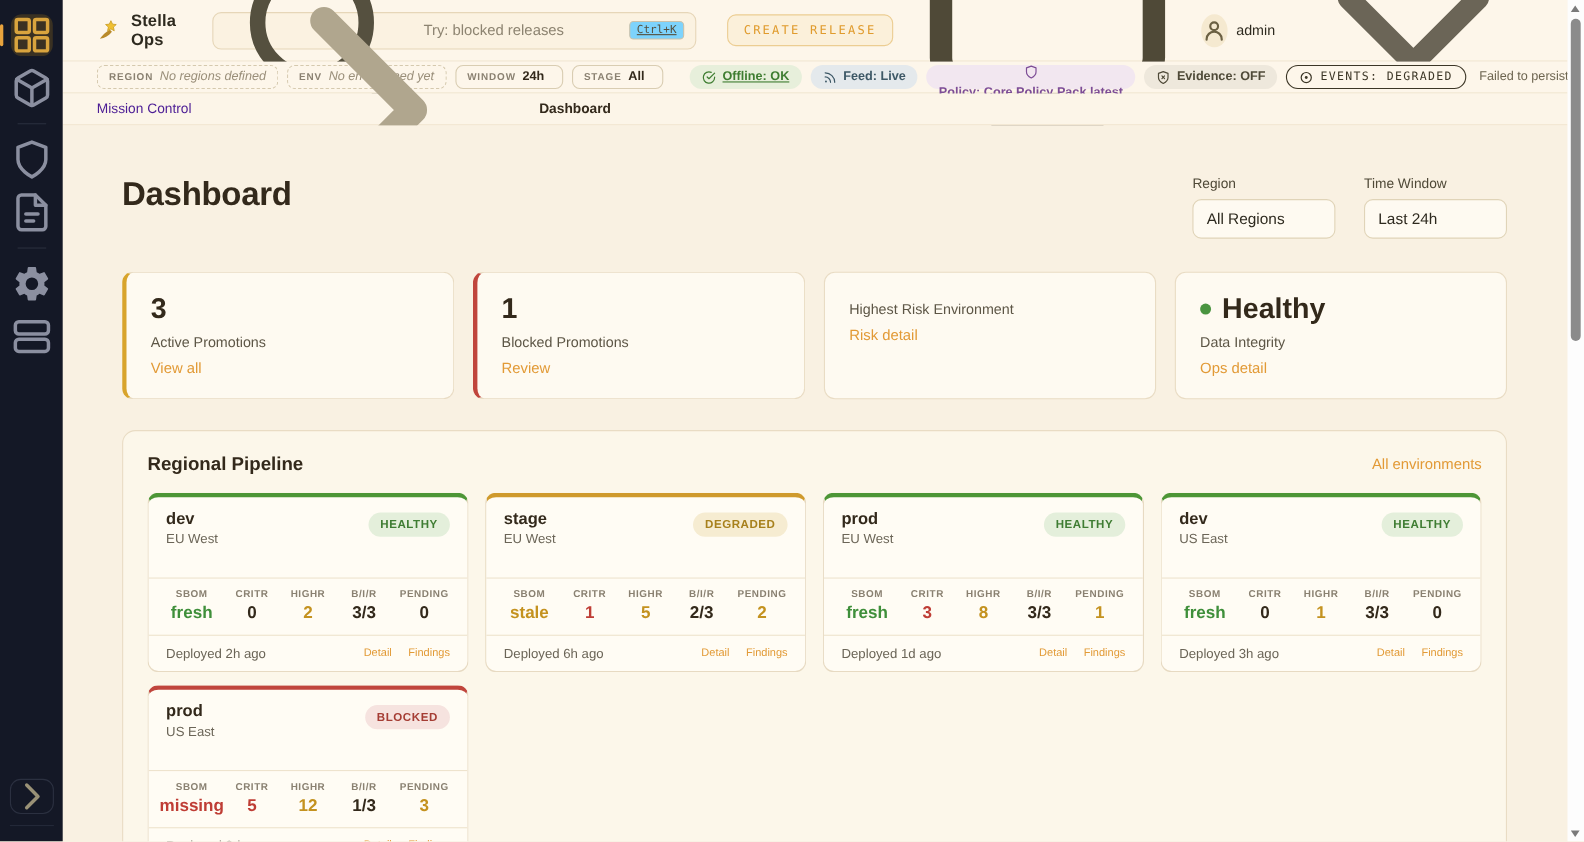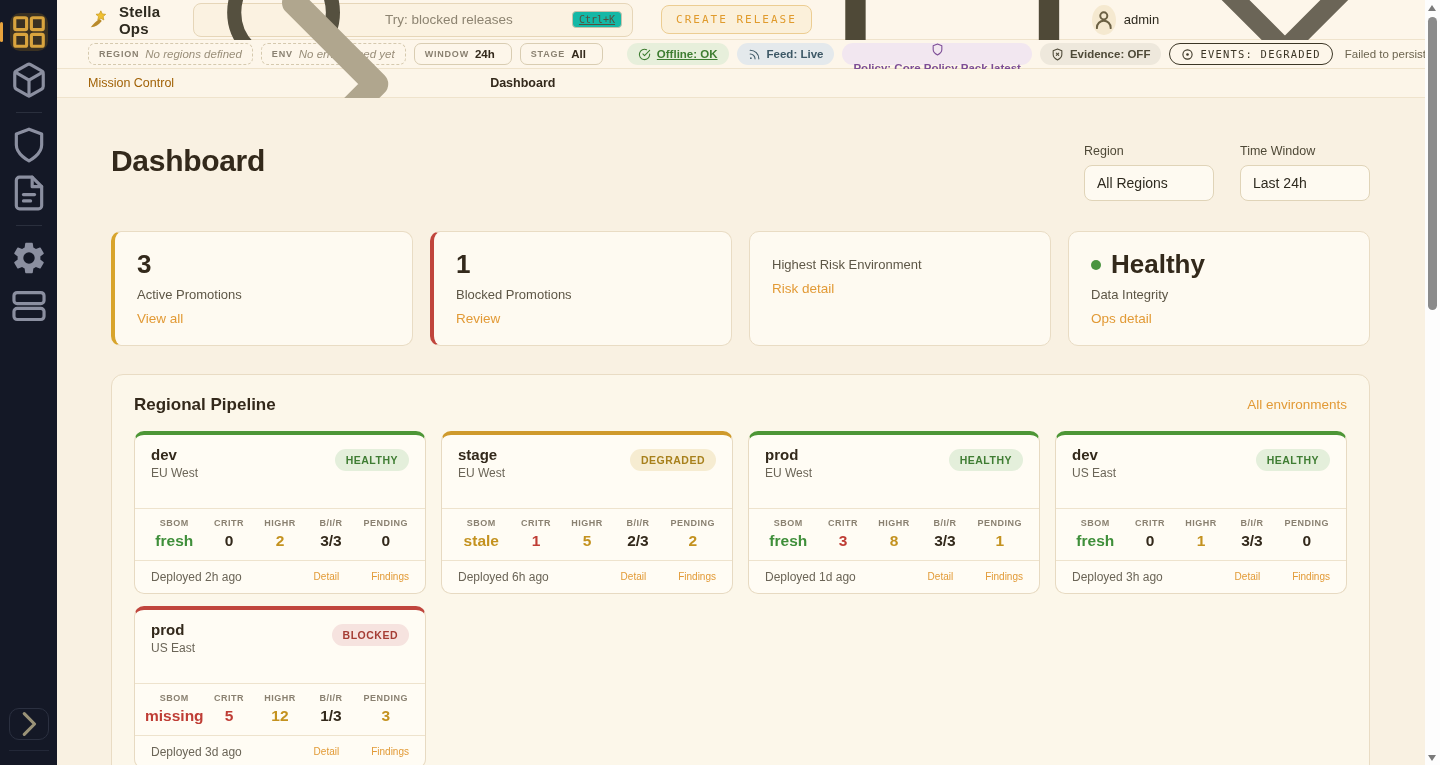--- a/index.html
+++ b/index.html
@@ -15,29 +15,29 @@
   .nav-item.active::before { content:""; position:absolute; left:-10px; top:9px; width:3px; height:20px; background:#e8a33d; border-radius:2px; }
   .side-divider { width:26px; height:1px; background:#2a2f3d; margin:8px 0; }
   .sidebar-spacer { flex:1; }
   .collapse-btn { width:40px; height:32px; border:1px solid #2b3040; background:transparent; border-radius:10px; color:#9a9277; display:flex; align-items:center; justify-content:center; margin-bottom:10px; cursor:pointer; }
   .collapse-btn svg { width:16px; height:16px; }
   .side-bottom-line { width:40px; height:1px; background:#232838; margin-bottom:14px; }
 
   
   .main { flex:1; display:flex; flex-direction:column; min-width:0; }
 
-  .topbar { height:40px; background:#fdf6ea; border-bottom:1px solid #efe3cc; display:flex; align-items:center; padding:0 22px 0 31px; gap:14px; flex-shrink:0; }
+  .topbar { height:56px; background:#fdf6ea; border-bottom:1px solid #efe3cc; display:flex; align-items:center; padding:0 22px 0 31px; gap:14px; flex-shrink:0; }
   .brand { display:flex; align-items:center; gap:9px; }
   .brand-logo { width:22px; height:22px; display:inline-flex; }
   .brand-name { font-size:15px; font-weight:700; color:#2e2a1f; letter-spacing:.2px; }
   .searchbox { width:535px; height:34px; background:#fbf2e1; border:1px solid #e6d6b8; border-radius:8px; display:flex; align-items:center; padding:0 10px 0 12px; gap:10px; margin-left:4px; }
   .searchbox svg { width:16px; height:16px; color:#55503f; flex-shrink:0; }
   .searchbox input { flex:1; border:none; outline:none; background:transparent; font-size:13.5px; color:#55503f; font-family:"Liberation Sans",sans-serif; }
   .searchbox input::placeholder { color:#8d8471; }
-  .kbd { font-family:"DejaVu Sans Mono", monospace; font-size:10px; color:#55503f; border:1px solid #c9c1ab; background:#14b8a6; border-radius:4px; padding:2px 6px;text-decoration:underline; }
+  .kbd { font-family:"DejaVu Sans Mono", monospace; font-size:10px; color:#55503f; border:1px solid #c9c1ab; background:#7dd3fc; border-radius:4px; padding:2px 6px;text-decoration:underline; }
   .topbar-spacer { flex:1; }
   .create-btn { font-family:"DejaVu Sans Mono", monospace; font-size:11px; letter-spacing:2px; color:#e09b2d; background:#fbf0da; border:1px solid #eccd92; border-radius:8px; padding:7px 14px; cursor:pointer; white-space:nowrap; }
   .monitor-btn { background:none; border:none; color:#4f4937; cursor:pointer; display:flex; padding:4px; }
   .monitor-btn svg { width:20px; height:20px; }
   .user-area { display:flex; align-items:center; gap:8px; cursor:pointer; }
   .avatar { width:30px; height:30px; border-radius:50%; background:#f5e9d0; color:#6b6043; display:flex; align-items:center; justify-content:center; }
   .avatar svg { width:16px; height:16px; }
   .user-name { font-size:13px; color:#2e2a1f; }
   .user-caret svg { width:14px; height:14px; color:#6b6557; }
 
@@ -55,21 +55,21 @@
   .pill svg { width:13px; height:13px; }
   .pill--green   { background:#e7efdb; color:#3e7d31;text-decoration:underline; }
   .pill--slate   { background:#e4e9ec; color:#3d5866; }
   .pill--purple  { background:#f2e7f0; color:#7d4d96;flex-direction:column; }
   .pill--neutral { background:#eee8dc; color:#4f4a38; }
   .pill--outline { background:transparent; color:#3c3626; border:1.5px solid #3c3626; font-family:"DejaVu Sans Mono",monospace; font-size:10.5px; letter-spacing:1.2px; font-weight:400; }
   .filter-alert { font-size:11.5px; color:#6d6550; margin-left:4px; white-space:nowrap; }
 
   
   .breadcrumbbar { height:29px; background:#fcf5e8; border-bottom:1px solid #efe3cc; display:flex; align-items:center; padding:0 31px; gap:8px; font-size:12.5px; flex-shrink:0; }
-  .crumb { color:#a16207; cursor:pointer; }
+  .crumb { color:#4c1d95; cursor:pointer; }
   .crumb-sep svg { width:12px; height:12px; color:#b0a68e; margin-top:2px; }
   .crumb--current { color:#33291b; font-weight:600; }
 
   
   .content { flex:1; background:#f9f1e2; padding:46px 55px 0 54px; overflow:hidden; }
   .title-row { display:flex; justify-content:space-between; align-items:flex-start; }
   .page-title { font-size:30px; font-weight:800; color:#33291b; letter-spacing:-.3px; }
   .page-subtitle { font-size:15px; color:#564f3f; margin-top:8px; }
   .selects { display:flex; gap:26px; }
   .select-group { display:flex; flex-direction:column; gap:7px; }
@@ -100,21 +100,21 @@
   .pipe-env { font-size:15px; font-weight:700; color:#33291b; }
   .pipe-region { font-size:12px; color:#6b6557; margin-top:3px; }
   .badge { font-size:10.5px; font-weight:700; letter-spacing:.5px; padding:5px 11px; border-radius:999px; margin-top:3px; }
   .badge--healthy  { background:#e4efdb; color:#3f7d33; }
   .badge--degraded { background:#f6ecd1; color:#a7801c; }
   .badge--blocked  { background:#f6e3df; color:#a53d34; }
   .pipe-stats { border-top:1px solid #eee3cd; display:grid; grid-template-columns:1.15fr 1fr 1fr 1fr 1.15fr; padding:9px 10px 10px; text-align:center;margin-top:18px; }
   .pstat-label { font-size:9px; font-weight:700; letter-spacing:.5px; color:#8a8171; }
   .pstat-value { font-size:15.5px; font-weight:700; margin-top:4px; }
   .tone-green { color:#3f8f3a; } .tone-amber { color:#c4921f; } .tone-red { color:#bf3d35; } .tone-dark { color:#33291b; }
-  .pipe-foot { border-top:1px solid #eee3cd; padding:9px 16px; display:flex; align-items:center; gap:32px; }
+  .pipe-foot { border-top:1px solid #eee3cd; padding:9px 16px; display:flex; align-items:center; gap:15px; }
   .pipe-deployed { font-size:12px; color:#6b6557; flex:1; }
   .pipe-foot .link { font-size:10px; }
 
   
   .scrollbar { width:15px; background:#fdfdfd; flex-shrink:0; position:relative; }
   .sb-arrow { position:absolute; left:3px; width:0; height:0; border-left:4.5px solid transparent; border-right:4.5px solid transparent; }
   .sb-arrow.up { top:5px; border-bottom:6px solid #7a7a7a; }
   .sb-arrow.down { bottom:4px; border-top:6px solid #7a7a7a; }
   .sb-thumb { position:absolute; top:17px; left:3px; width:9px; height:293px; background:#8b8b8b; border-radius:5px; }
 </style>

